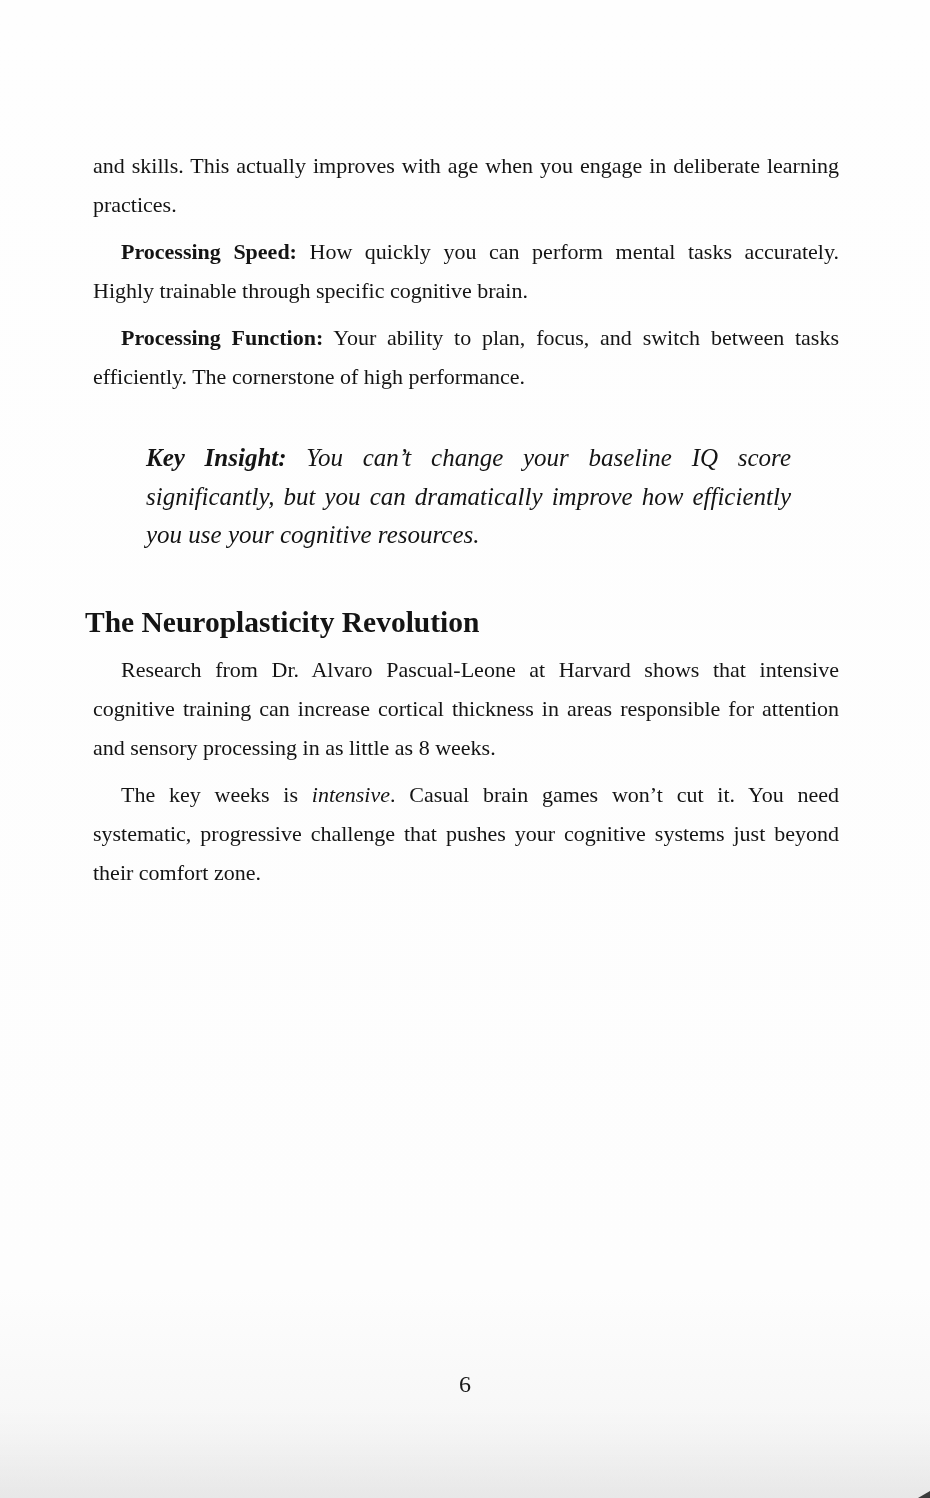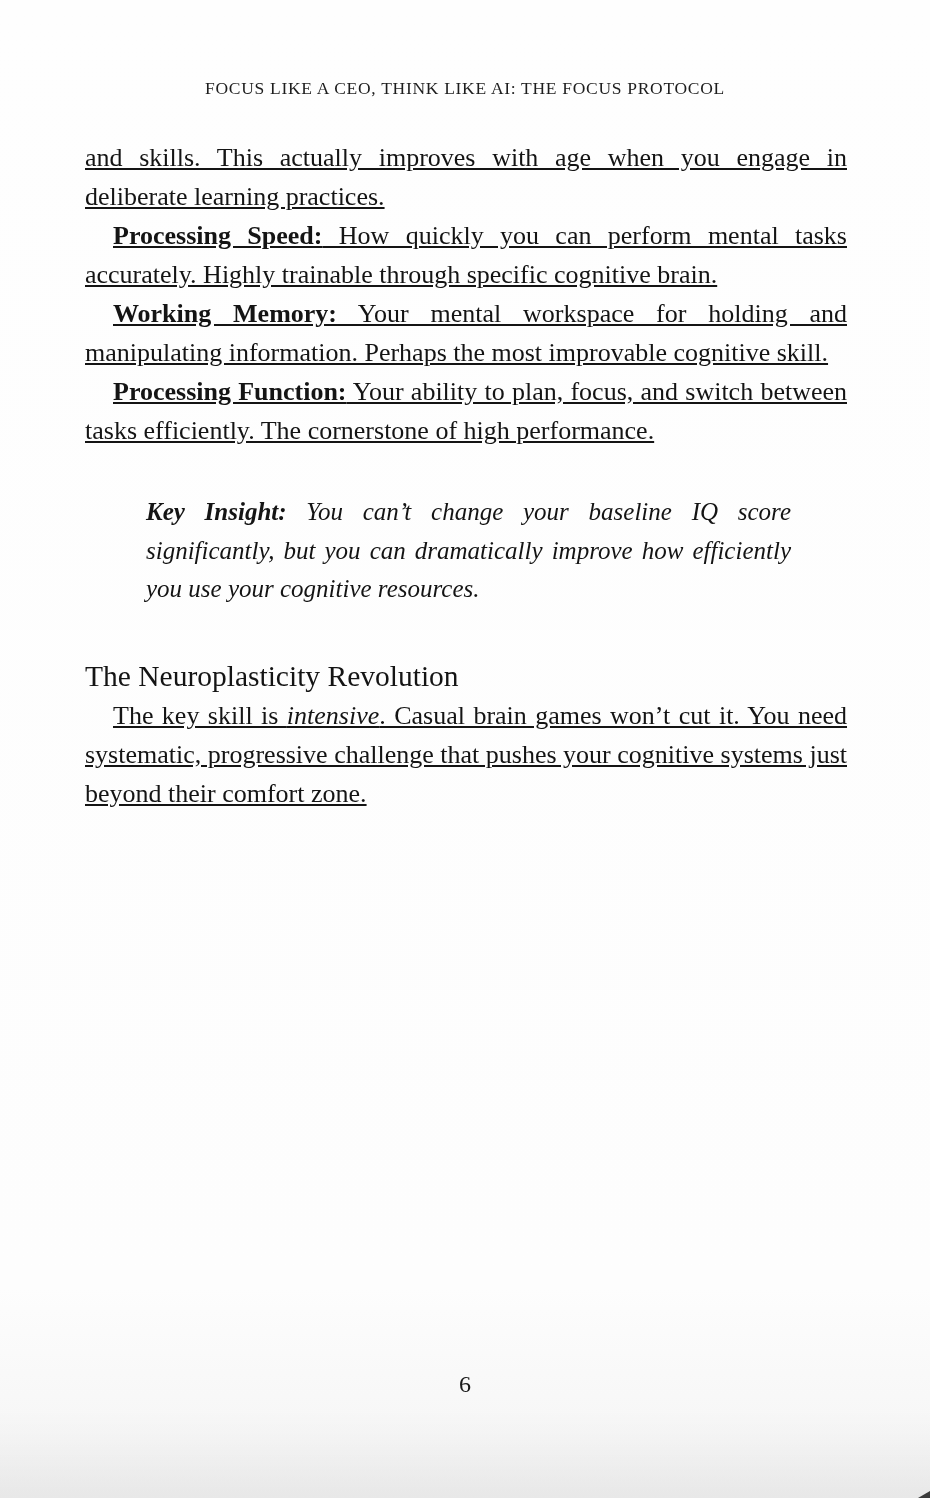--- a/index.html
+++ b/index.html
@@ -23,41 +23,40 @@
     letter-spacing: 0.7px;
     color: #1d1d1d;
     white-space: nowrap;
   }
   main.text-block {
     position: absolute;
     left: 85px; top: 138px;
     width: 762px;
   }
   p.body {
-    margin: 0;
-    font-size: 26px;
+    margin: 8px;
+    font-size: 22px;
     line-height: 39px;
     text-align: justify;
     color: #141414;
-    text-decoration: underline;
   }
   p.indent { text-indent: 28px; }
   b.term { font-weight: 700; }
   blockquote.key-insight {
     margin: 43px 56px 0 61px;
     font-size: 25px;
     line-height: 38.5px;
     font-style: italic;
     text-align: justify;
     color: #141414;
   }
   blockquote.key-insight b { font-weight: 700; }
   h2.section-heading {
     margin: 47px 0 0 0;
-    font-weight: 400;
+    font-weight: 700;
     font-size: 29.5px;
     line-height: 40px;
     color: #141414;
   }
   p.after-heading { margin-top: 30px; }
   .page-number {
     position: absolute;
     left: 0; right: 0; top: 1371px;
     text-align: center;
     font-size: 24px;
@@ -75,50 +74,49 @@
     width: 12px; height: 7px;
     background: #3b3b3b;
     clip-path: polygon(100% 0, 100% 100%, 0 100%);
   }
 </style>
 </head>
 <body>
 
 <div class="page">
 
-  <header class="running-header">FOCUS LIKE A CEO, THINK LIKE AI: THE FOCUS PROTOCOL</header>
 
   <main class="text-block">
 
     <p class="body">
       <span>and skills. This actually improves with age when you engage in deliberate learning practices.</span>
     </p>
 
     <p class="body indent">
       <b class="term">Processing Speed:</b><span> How quickly you can perform mental tasks accurately. Highly trainable through specific cognitive brain.</span>
     </p>
 
-    <p class="body indent">
-      <b class="term">Working Memory:</b><span> Your mental workspace for holding and manipulating information. Perhaps the most improvable cognitive skill.</span>
-    </p>
 
     <p class="body indent">
       <b class="term">Processing Function:</b><span> Your ability to plan, focus, and switch between tasks efficiently. The cornerstone of high performance.</span>
     </p>
 
     <blockquote class="key-insight">
       <b><i>Key Insight:</i></b><i> You can’t change your baseline IQ score significantly, but you can dramatically improve how efficiently you use your cognitive resources.</i>
     </blockquote>
 
     <h2 class="section-heading">The Neuroplasticity Revolution</h2>
 
 
+    <p class="body indent">
+      <span>Research from Dr. Alvaro Pascual-Leone at Harvard shows that intensive cognitive training can increase cortical thickness in areas responsible for attention and sensory processing in as little as 8 weeks.</span>
+    </p>
 
     <p class="body indent">
-      <span>The key skill is </span><i>intensive</i><span>. Casual brain games won’t cut it. You need systematic, progressive challenge that pushes your cognitive systems just beyond their comfort zone.</span>
+      <span>The key weeks is </span><i>intensive</i><span>. Casual brain games won’t cut it. You need systematic, progressive challenge that pushes your cognitive systems just beyond their comfort zone.</span>
     </p>
 
   </main>
 
   <div class="page-number">6</div>
 
   <div class="bottom-shade"></div>
   <div class="corner-mark"></div>
 
 </div>

